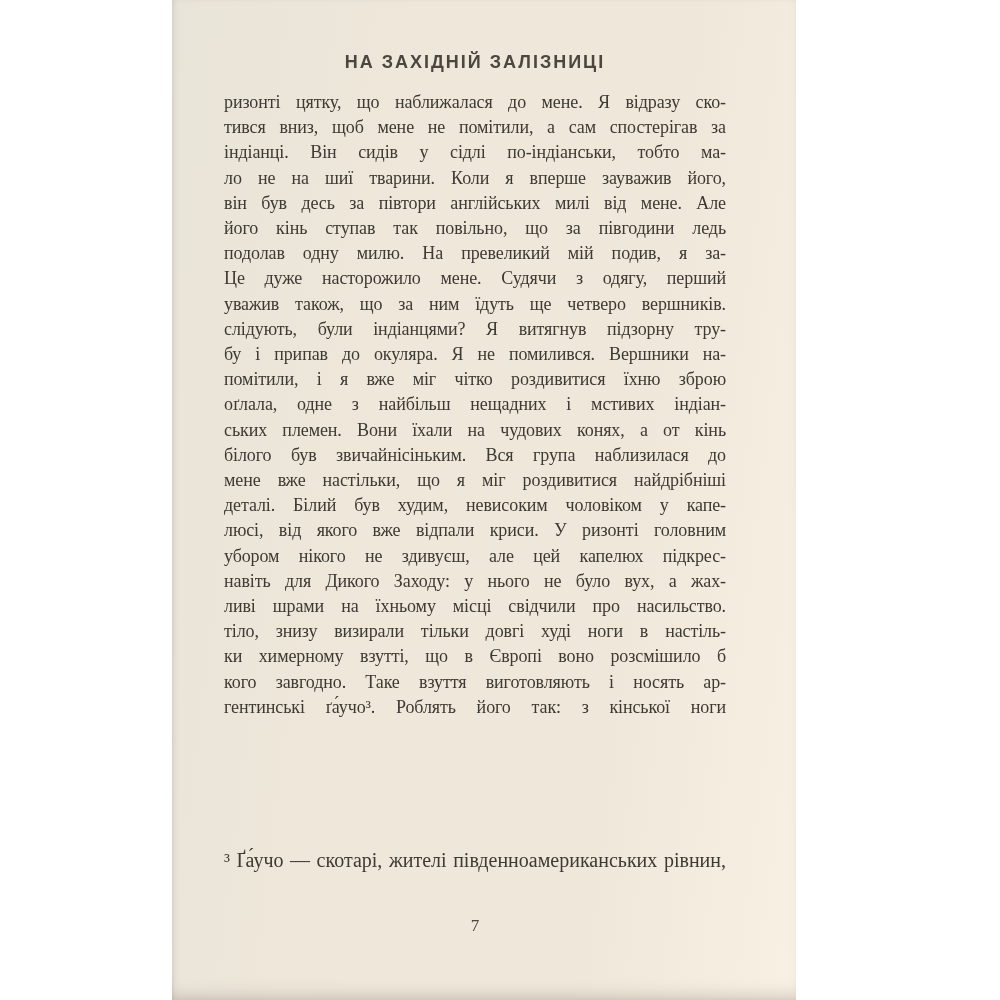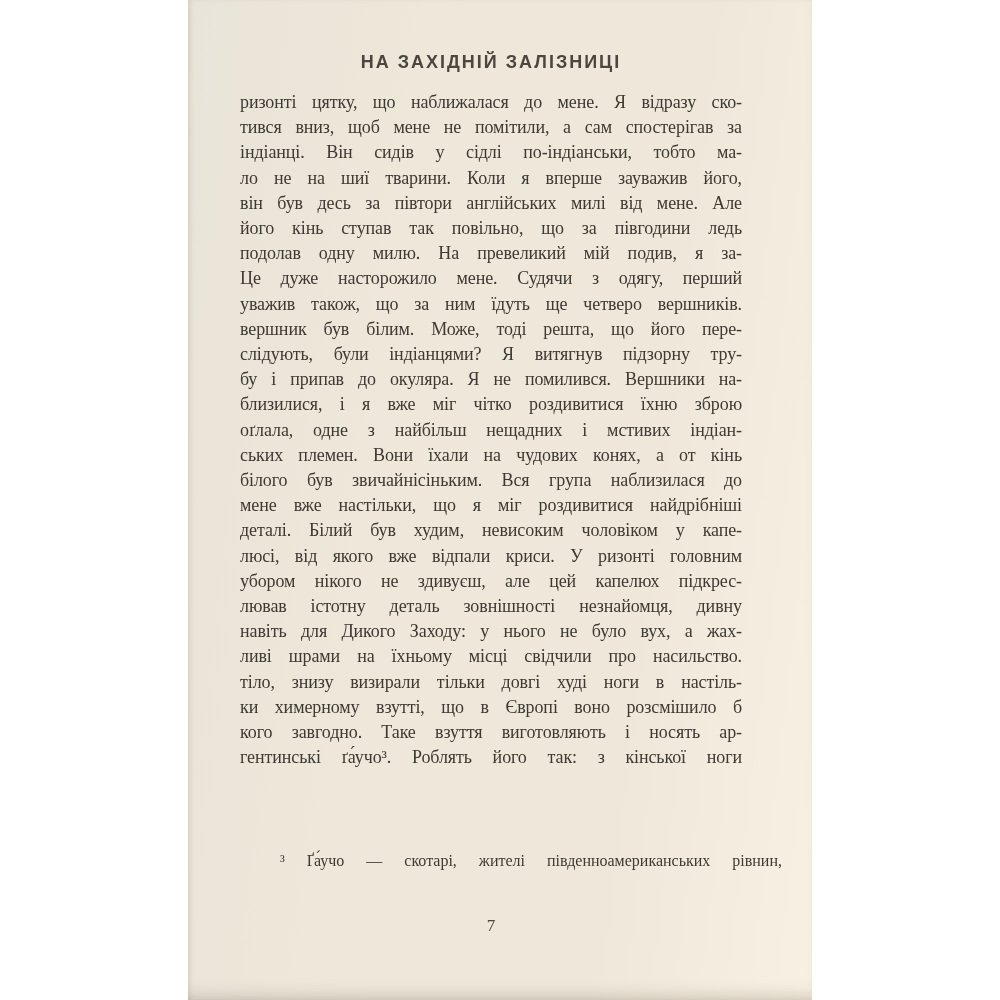--- a/index.html
+++ b/index.html
@@ -6,21 +6,21 @@
   .photo {
     position: relative;
     width: 1000px;
     height: 1000px;
     background: var(--surround, #ffffff);
     overflow: hidden;
     font-family: "Liberation Serif", serif;
   }
   .page {
     position: absolute;
-    left: 188px;
+    left: 172px;
     top: 0;
     width: 624px;
     height: 1000px;
     background: linear-gradient(
       97deg,
       var(--paper_edge, #e9e4d9) 0%,
       var(--paper, #eee8da) 40%,
       var(--paper, #f2ebdc) 70%,
       var(--paper_warm, #f8f0e2) 100%
     );
@@ -51,24 +51,23 @@
   .body-line {
     text-align: justify;
     text-align-last: justify;
     letter-spacing: -0.1px;
   }
   .footnote {
     position: absolute;
     top: 849px;
     left: 52px;
     width: 502px;
-    font-size: 16px;
+    font-size: 20px;
     line-height: 23px;
     color: var(--ink, #413d36);
-    margin-left: 40px;
   }
   .footnote-line:first-child {
     text-align: justify;
     text-align-last: justify;
   }
   .page-number {
     position: absolute;
     top: 916px;
     left: 52px;
     width: 502px;
@@ -88,32 +87,30 @@
     <div class="body-text">
         <div class="body-line">ризонті цятку, що наближалася до мене. Я відразу ско-</div>
         <div class="body-line">тився вниз, щоб мене не помітили, а сам спостерігав за</div>
         <div class="body-line">індіанці. Він сидів у сідлі по-індіанськи, тобто ма-</div>
         <div class="body-line">ло не на шиї тварини. Коли я вперше зауважив його,</div>
         <div class="body-line">він був десь за півтори англійських милі від мене. Але</div>
         <div class="body-line">його кінь ступав так повільно, що за півгодини ледь</div>
         <div class="body-line">подолав одну милю. На превеликий мій подив, я за-</div>
         <div class="body-line">Це дуже насторожило мене. Судячи з одягу, перший</div>
         <div class="body-line">уважив також, що за ним їдуть ще четверо вершників.</div>
-        <div class="body-line">вершник був білим. Може, тоді решта, що його пере-</div>
         <div class="body-line">слідують, були індіанцями? Я витягнув підзорну тру-</div>
         <div class="body-line">бу і припав до окуляра. Я не помилився. Вершники на-</div>
-        <div class="body-line">близилися, і я вже міг чітко роздивитися їхню зброю</div>
+        <div class="body-line">помітили, і я вже міг чітко роздивитися їхню зброю</div>
         <div class="body-line">оґлала, одне з найбільш нещадних і мстивих індіан-</div>
         <div class="body-line">ських племен. Вони їхали на чудових конях, а от кінь</div>
         <div class="body-line">білого був звичайнісіньким. Вся група наблизилася до</div>
         <div class="body-line">мене вже настільки, що я міг роздивитися найдрібніші</div>
         <div class="body-line">деталі. Білий був худим, невисоким чоловіком у капе-</div>
         <div class="body-line">люсі, від якого вже відпали криси. У ризонті головним</div>
         <div class="body-line">убором нікого не здивуєш, але цей капелюх підкрес-</div>
-        <div class="body-line">лював істотну деталь зовнішності незнайомця, дивну</div>
         <div class="body-line">навіть для Дикого Заходу: у нього не було вух, а жах-</div>
         <div class="body-line">ливі шрами на їхньому місці свідчили про насильство.</div>
         <div class="body-line">тіло, знизу визирали тільки довгі худі ноги в настіль-</div>
         <div class="body-line">ки химерному взутті, що в Європі воно розсмішило б</div>
         <div class="body-line">кого завгодно. Таке взуття виготовляють і носять ар-</div>
         <div class="body-line">гентинські ґа́учо³. Роблять його так: з кінської ноги</div>
       </div>
 
     <div class="footnote">
         <div class="footnote-line">³ Ґа́учо — скотарі, жителі південноамериканських рівнин,</div>

